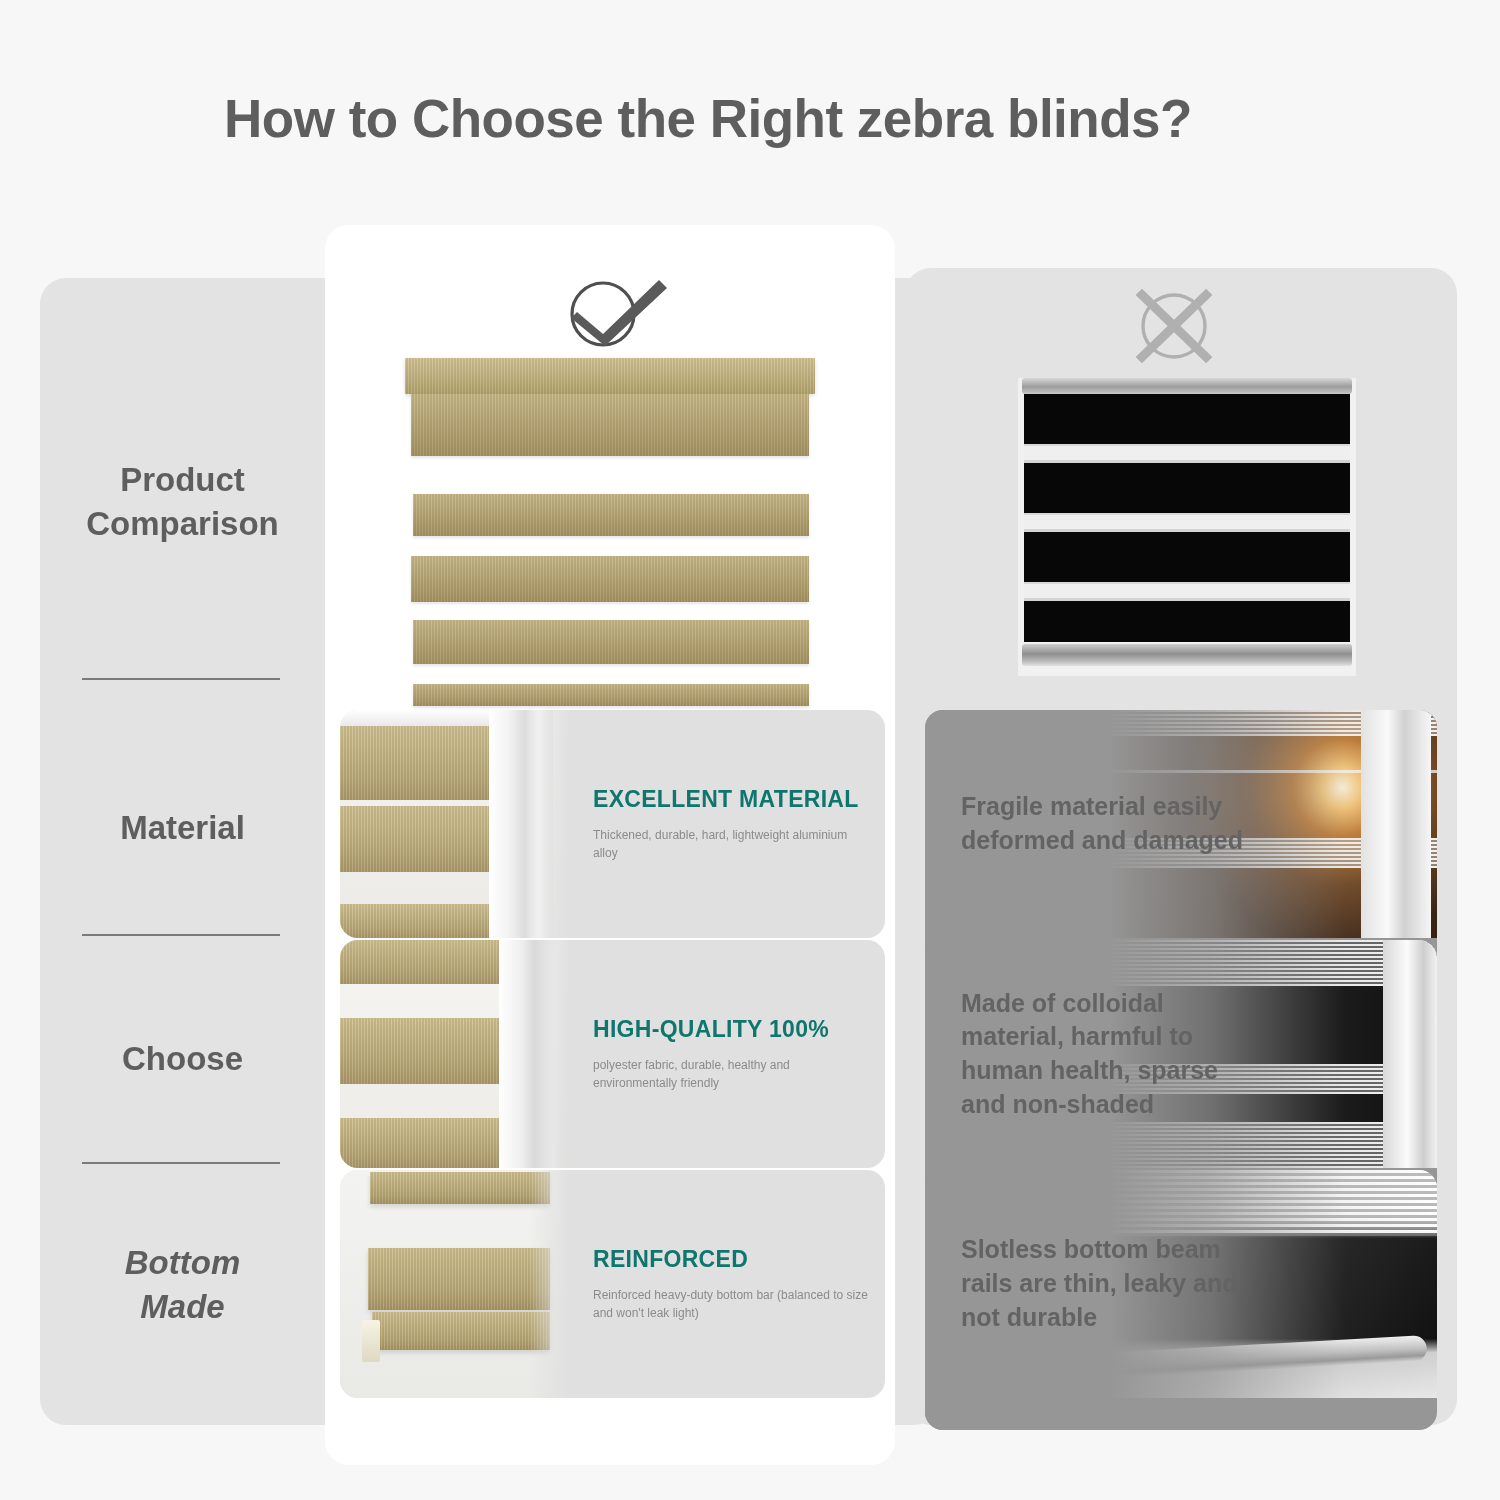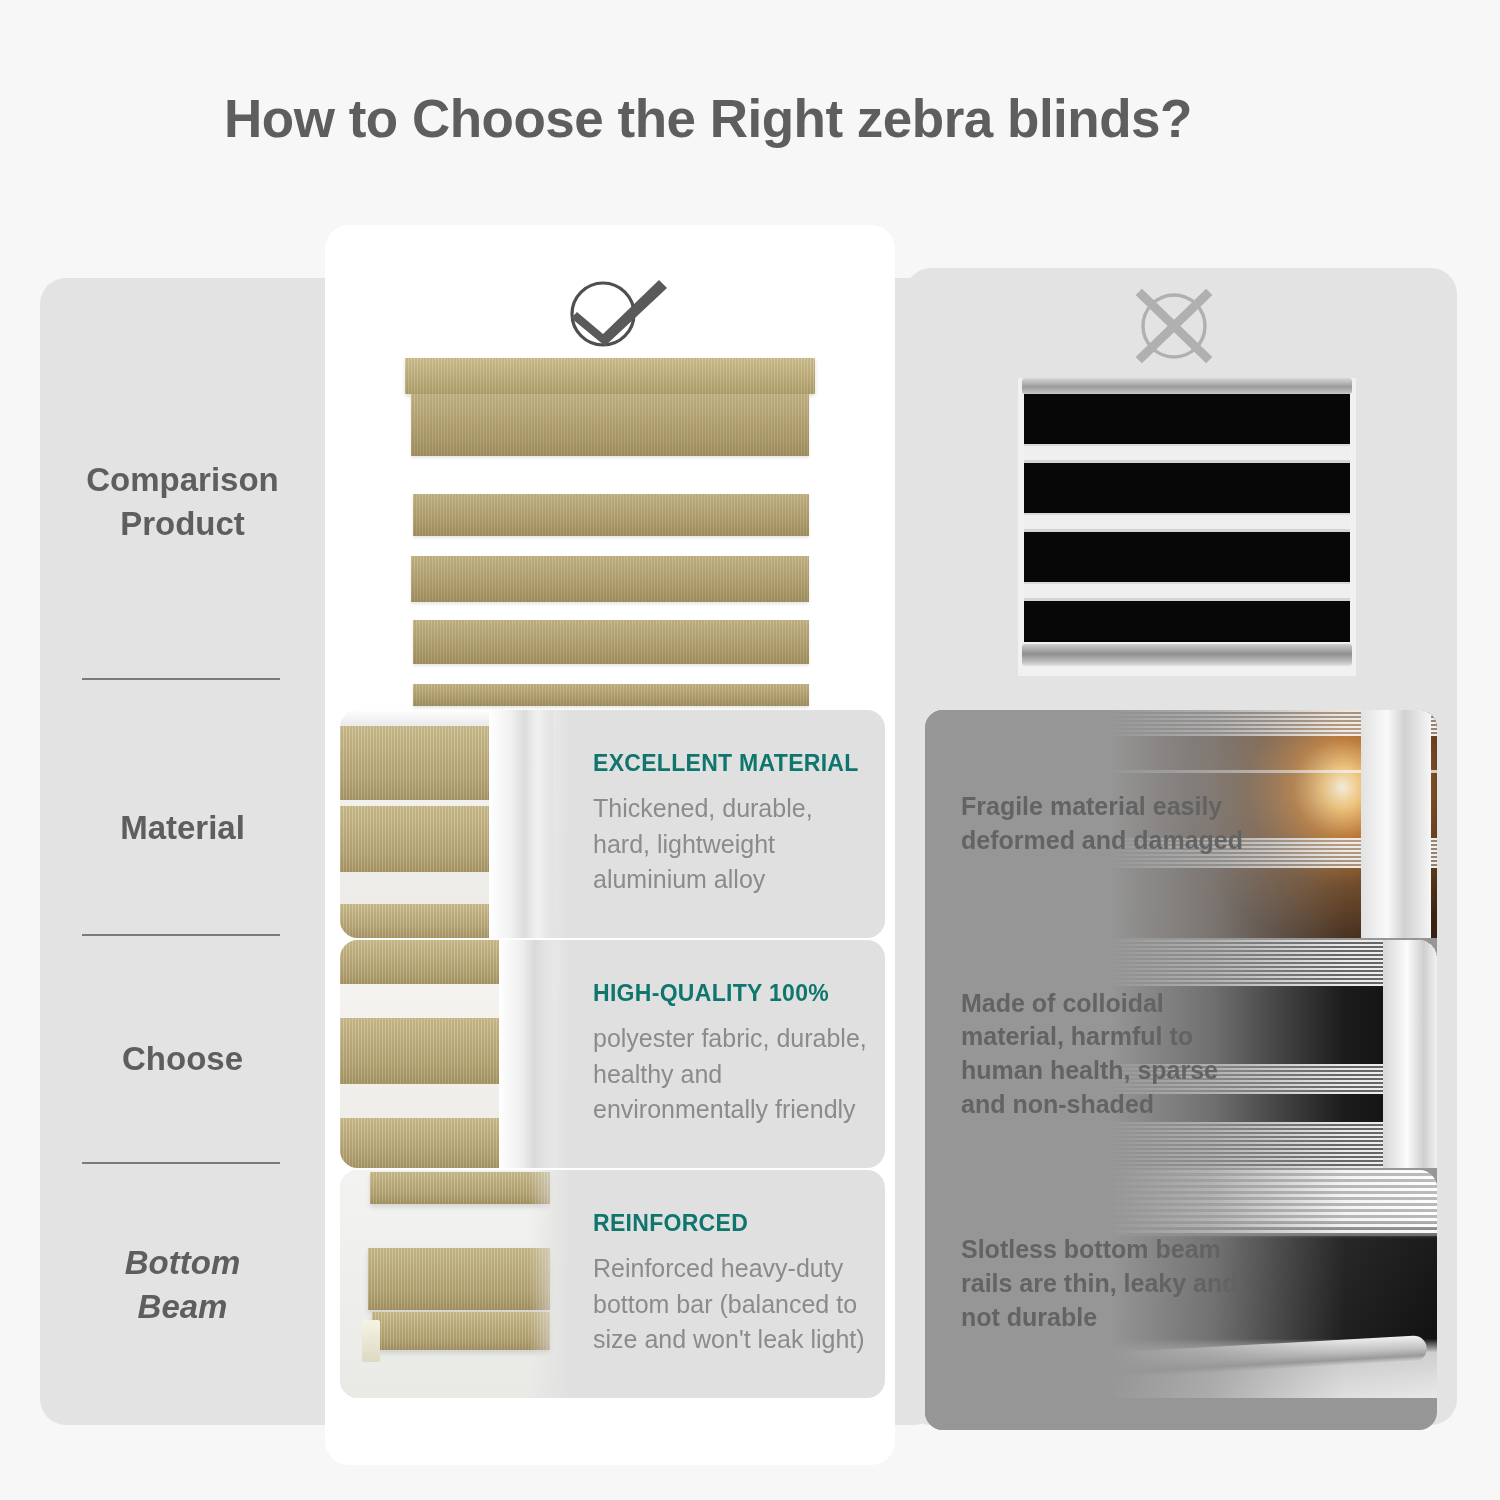--- a/index.html
+++ b/index.html
@@ -153,21 +153,21 @@
   }
   .feat-good .text{
     position:absolute;left:253px;top:0;width:282px;height:228px;
     display:flex;flex-direction:column;justify-content:center;
   }
   .feat-title{
     font-size:23px;font-weight:bold;color:#0f766e;
     letter-spacing:.3px;margin-bottom:14px;
   }
   .feat-desc{
-    font-size:25px;color:#8b8b8b;line-height:1.42;
+    font-size:12px;color:#8b8b8b;line-height:1.42;
   }
 
   
   .pA{background:linear-gradient(180deg,#f4f4f2,#eceae6);}
   .pA .frame{
     position:absolute;right:22px;top:0;width:64px;height:228px;
     background:linear-gradient(90deg,#ffffff 0%,#f2f2f2 32%,#dcdcdc 56%,#f6f6f6 78%,#e6e6e6 100%);
   }
   .pA .band{
     position:absolute;left:0;width:200px;
@@ -291,38 +291,38 @@
 </head>
 <body>
 
 <div class="page-title">How to Choose the Right zebra blinds?</div>
 
 <div class="panel-left"></div>
 <div class="panel-right"></div>
 
 <div class="labels">
   <div class="row-label r0">
+    <div>Product</div>
     <div>Comparison</div>
-    <div>Product</div>
   </div>
   <div class="divider d0"></div>
 
   <div class="row-label r1">
     <div>Material</div>
   </div>
   <div class="divider d1"></div>
 
   <div class="row-label r2">
     <div>Choose</div>
   </div>
   <div class="divider d2"></div>
 
   <div class="row-label r3">
     <div>Bottom</div>
-    <div>Beam</div>
+    <div>Made</div>
   </div>
 </div>
 
 <div class="card-white"></div>
 
 <div class="icon-check">
   <svg width="120" height="82" viewBox="0 0 120 82">
     <circle cx="48" cy="46" r="31" fill="none" stroke="#4f4f4f" stroke-width="3.2"></circle>
     <path d="M22 44 L48 66 L104 12 L112 20 L50 78 L16 50 Z" fill="#5a5a5a"></path>
   </svg>

